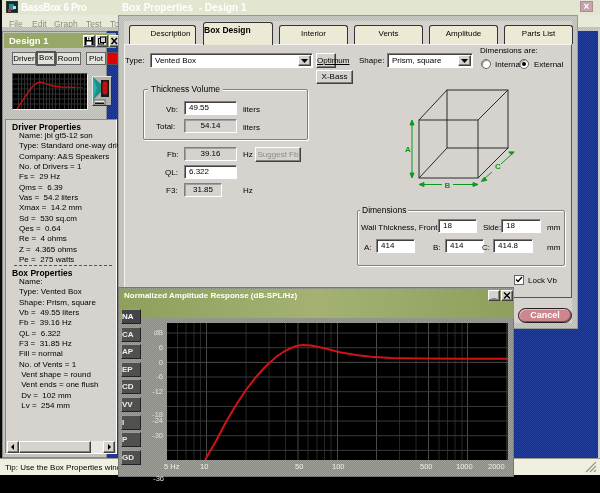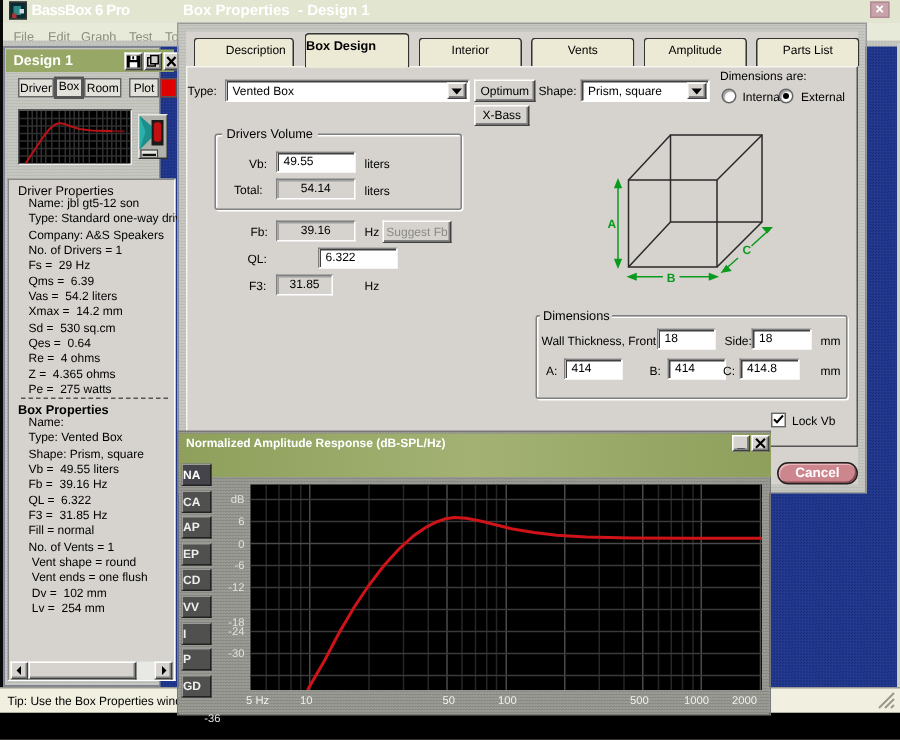--- a/index.html
+++ b/index.html
@@ -97,21 +97,21 @@
       <path d="M0 0 L8 7 L8 15 L0 23 Z" fill="#1d8f8a"></path>
       <path d="M0 0 L4 11 L0 23 Z" fill="#29b0aa"></path>
       <rect x="8" y="3" width="8" height="17" fill="#1a1a1a"></rect>
       <rect x="9.5" y="4.5" width="5" height="13" rx="2" fill="#c01010"></rect>
       <rect x="1" y="23" width="11" height="5" fill="#e8e8e2" stroke="#444" stroke-width="0.8"></rect>
       <rect x="2" y="25.5" width="9" height="1.6" fill="#111"></rect>
     </svg>
   </div>
 
   <div class="abs" style="left:2px; top:87px; width:112px; height:335px; background:#d6d3ce; border:1px solid; border-color:#888 #fff #fff #888;">
-    <div class="abs" style="left:6px; top:2px; font-size:8.5px; font-weight:normal;">Driver Properties</div>
+    <div class="abs" style="left:6px; top:2px; font-size:8.5px; font-weight:bold;">Driver Properties</div>
     <div class="abs" style="left:13px; top:11px; font-size:8px; line-height:10.35px; white-space:pre;">Name: jbl gt5-12 son
 Type: Standard one-way driv
 Company: A&amp;S Speakers
 No. of Drivers = 1
 Fs =  29 Hz
 Qms =  6.39
 Vas =  54.2 liters
 Xmax =  14.2 mm
 Sd =  530 sq.cm
 Qes =  0.64
@@ -165,51 +165,51 @@
   <div class="abs" style="left:6px; top:44px; width:448px; height:254px; background:#d6d3ce; border:1px solid; border-color:#f5f4ee #555 #555 #f5f4ee;"></div>
 
   <div class="abs" style="left:85px; top:22px; width:70px; height:23px; background:#ece9d5; border:1px solid #333; border-bottom:none; border-radius:3px 3px 0 0; font-size:8.5px; font-weight:bold; line-height:15px;">Box Design</div>
 
   <div class="abs lbl" style="left:7px; top:56px;">Type:</div>
   <div class="abs field" style="left:32px; top:53px; width:163px; height:15px; line-height:13px;">Vented Box
     <div class="abs btn" style="right:1px; top:1px; width:13px; height:11px;"><svg width="11" height="9">
           <path d="M2 3 L5.5 7 L9 3 Z" fill="#000"></path>
         </svg></div>
   </div>
-  <div class="abs btn" style="left:198px; top:53px; width:41px; height:15px; line-height:13px; font-size:8px;">Optimum</div>
+  <div class="abs btn" style="left:198px; top:53px; width:20px; height:15px; line-height:13px; font-size:8px;text-decoration:underline;">Optimum</div>
   <div class="abs btn" style="left:198px; top:70px; width:37px; height:14px; line-height:12px; font-size:8px;">X-Bass</div>
   <div class="abs lbl" style="left:241px; top:56px;">Shape:</div>
   <div class="abs field" style="left:269px; top:53px; width:86px; height:15px; line-height:13px; font-size:8px;">Prism, square
     <div class="abs btn" style="right:1px; top:1px; width:13px; height:11px;"><svg width="11" height="9">
           <path d="M2 3 L5.5 7 L9 3 Z" fill="#000"></path>
         </svg></div>
   </div>
   <div class="abs lbl" style="left:362px; top:46px;">Dimensions are:</div>
   <div class="abs" style="left:363px; top:59px; width:10px; height:10px; border-radius:50%; background:#fff; border:1px solid #666; box-shadow:inset 1px 1px 1px #999;"></div>
   <div class="abs lbl" style="left:377px; top:60px;">Internal</div>
   <div class="abs" style="left:401px; top:59px; width:10px; height:10px; border-radius:50%; background:#fff; border:1px solid #666; box-shadow:inset 1px 1px 1px #999;">
     <div class="abs" style="left:2px; top:2px; width:4px; height:4px; border-radius:50%; background:#000;"></div>
   </div>
   <div class="abs lbl" style="left:416px; top:60px;">External</div>
 
   <div class="abs grp" style="left:25px; top:89px; width:165px; height:51px;"></div>
-  <div class="abs lbl" style="left:30px; top:84px; background:#d6d3ce; padding:0 3px; font-size:8.5px;">Drivers Volume</div>
+  <div class="abs lbl" style="left:30px; top:84px; background:#d6d3ce; padding:0 3px; font-size:8.5px;">Thickness Volume</div>
   <div class="abs lbl" style="left:48px; top:105px;">Vb:</div>
   <div class="abs field" style="left:66px; top:101px; width:53px; height:14px; line-height:12px;">49.55</div>
   <div class="abs lbl" style="left:125px; top:105px;">liters</div>
   <div class="abs lbl" style="left:38px; top:122px;">Total:</div>
   <div class="abs field-ro" style="left:66px; top:119px; width:53px; height:14px; line-height:12px;">54.14</div>
   <div class="abs lbl" style="left:125px; top:123px;">liters</div>
 
   <div class="abs lbl" style="left:49px; top:150px;">Fb:</div>
   <div class="abs field-ro" style="left:66px; top:147px; width:53px; height:14px; line-height:12px;">39.16</div>
   <div class="abs lbl" style="left:125px; top:150px;">Hz</div>
   <div class="abs btn" style="left:137px; top:147px; width:46px; height:15px; line-height:13px; color:#8a8a84; font-size:8px;">Suggest Fb</div>
   <div class="abs lbl" style="left:47px; top:168px;">QL:</div>
-  <div class="abs field" style="left:66px; top:165px; width:53px; height:14px; line-height:12px;margin-left:28px;">6.322</div>
+  <div class="abs field" style="left:66px; top:165px; width:53px; height:14px; line-height:12px;">6.322</div>
   <div class="abs lbl" style="left:48px; top:186px;">F3:</div>
   <div class="abs field-ro" style="left:66px; top:183px; width:38px; height:14px; line-height:12px;">31.85</div>
   <div class="abs lbl" style="left:125px; top:186px;">Hz</div>
 
   <svg class="abs" style="left:280px; top:85px;" width="120" height="105" viewBox="0 0 120 105">
     <g stroke="#2a2a2a" stroke-width="1" fill="none">
       <rect x="21" y="35" width="59" height="58"></rect>
       <rect x="49" y="5" width="61" height="58"></rect>
       <path d="M21 35 L49 5 M80 35 L110 5 M21 93 L49 63 M80 93 L110 63"></path>
     </g>
@@ -278,21 +278,21 @@
 
   <div class="abs" style="left:24px; top:0; width:21px; text-align:right; color:#e0e0dc; font-size:7.5px;">
     <div class="abs" style="right:1px; top:40px;">dB</div>
     <div class="abs" style="right:1px; top:55px;">6</div>
     <div class="abs" style="right:1px; top:70px;">0</div>
     <div class="abs" style="right:1px; top:84px;">-6</div>
     <div class="abs" style="right:1px; top:99px;">-12</div>
     <div class="abs" style="right:1px; top:122px;">-18</div>
     <div class="abs" style="right:1px; top:128px;">-24</div>
     <div class="abs" style="right:1px; top:143px;">-30</div>
-    <div class="abs" style="right:17px; top:158px;margin-top:28px;">-36</div>
+    <div class="abs" style="right:0; top:158px;margin-top:28px;">-36</div>
   </div>
 
   <div class="abs" style="left:48px; top:35px; width:341px; height:137px; background:#000;">
     <svg width="341" height="137" style="display:block">
       <g stroke="#262626" stroke-width="1">
         <path d="M10.5 0 V137 M19 0 V137 M27 0 V137 M33.5 0 V137 M79 0 V137 M102 0 V137 M118.5 0 V137 M141 0 V137 M150 0 V137 M157.5 0 V137 M164 0 V137 M232.5 0 V137 M249 0 V137 M272 0 V137 M280.5 0 V137 M288 0 V137 M295 0 V137"></path>
       </g>
       <g stroke="#4a4a4a" stroke-width="1">
         <path d="M39.5 0 V137 M131 0 V137 M170.5 0 V137 M209.5 0 V137 M261.5 0 V137 M300.5 0 V137 M340 0 V137"></path>
       </g>

